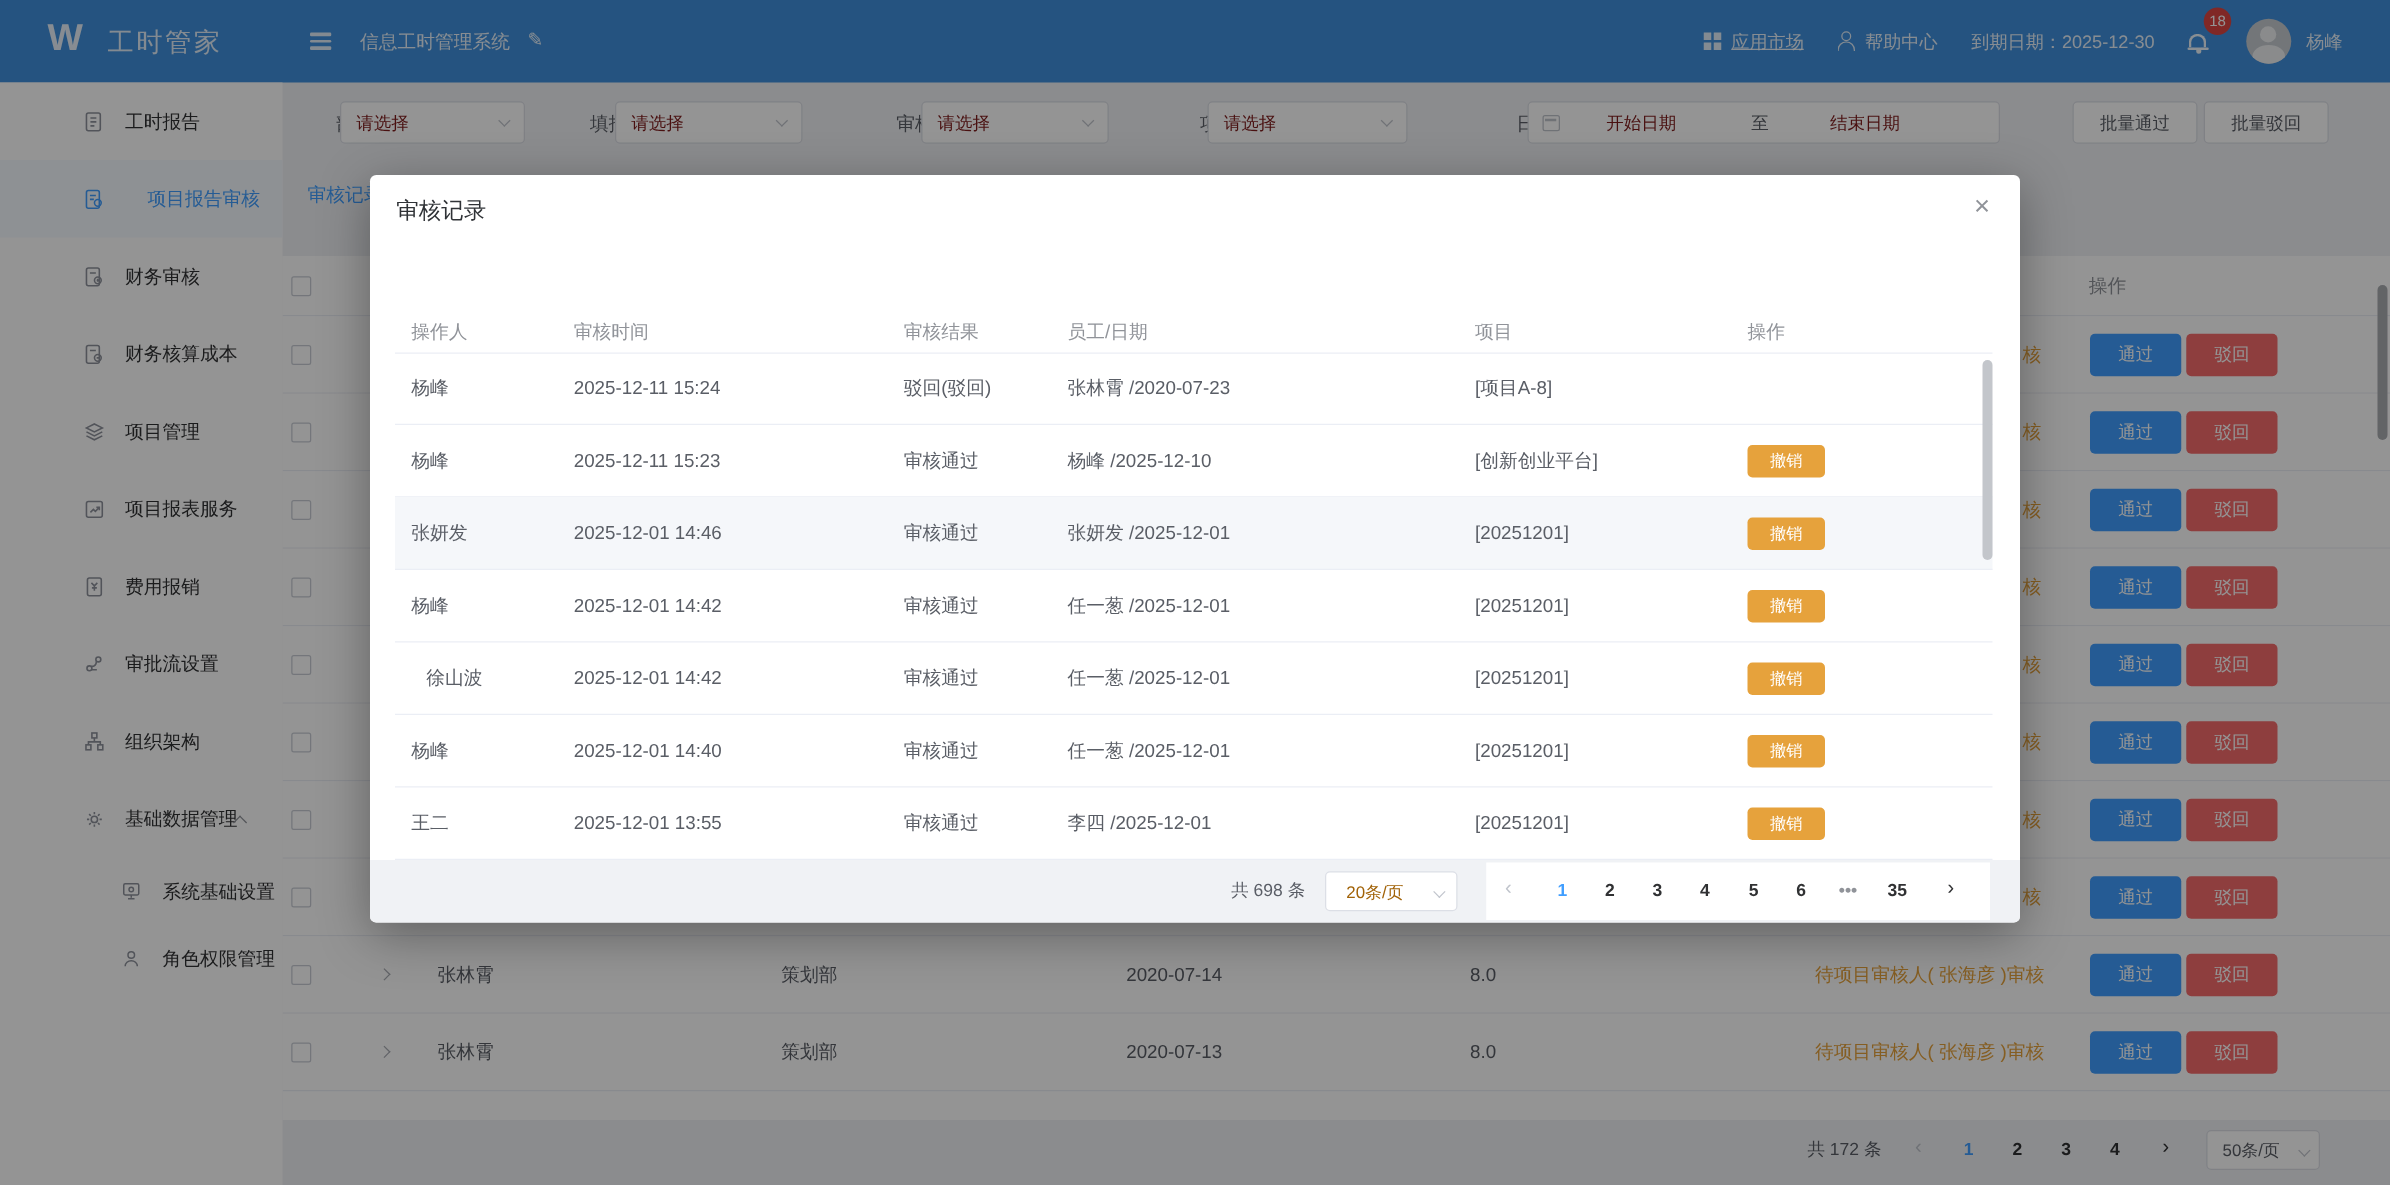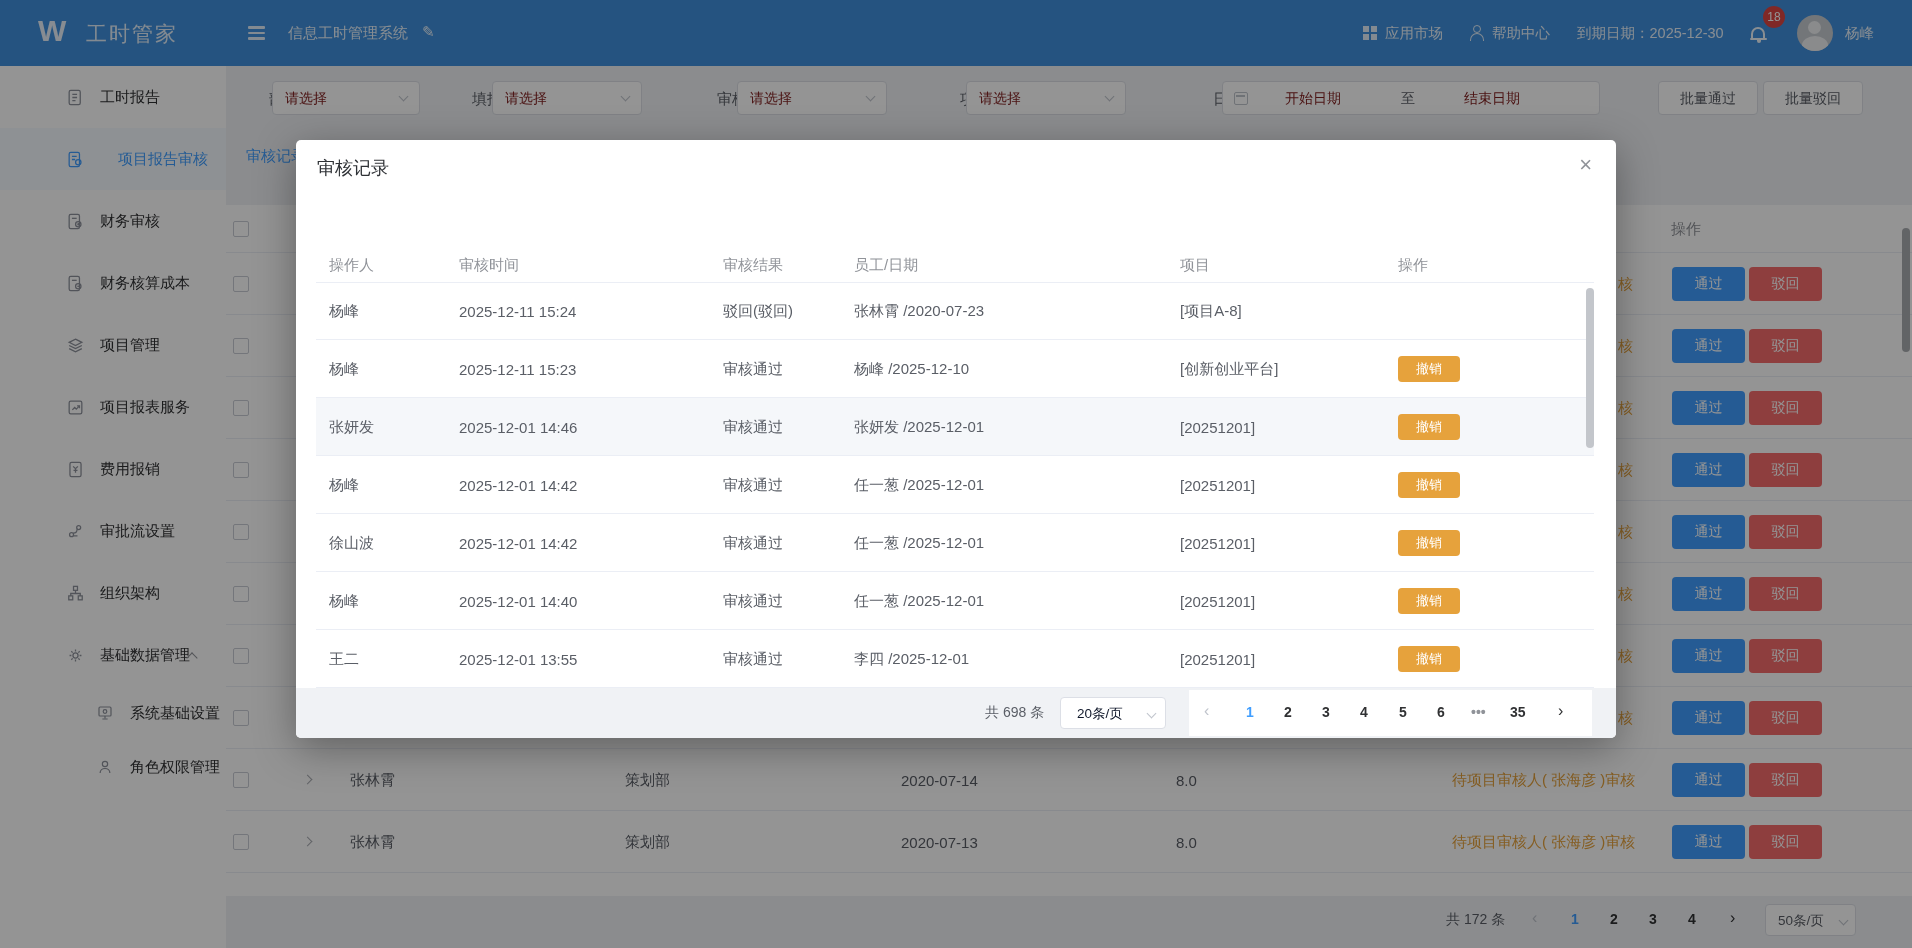--- a/index.html
+++ b/index.html
@@ -75,21 +75,21 @@
   .m-headline { position:absolute; left:20px; top:142px; width:1278px; height:1px; background:#ebeef5; }
   .m-rows { position:absolute; left:20px; top:142px; width:1278px; }
   .mrow { position:relative; height:58px; border-bottom:1px solid #ebeef5; }
   .mrow.hl { background:#f5f7fa; }
   .mrow .mcell { position:absolute; top:50%; transform:translateY(-50%); color:#5a5e66; font-size:15px; white-space:nowrap; }
   .mrow .btn { position:absolute; top:16px; width:62px; height:26px; font-size:13px; }
   .m-scroll { position:absolute; left:1290px; top:148px; width:8px; height:160px; background:#c3c6cb; border-radius:4px; }
   .m-footer { position:absolute; left:0; bottom:0; width:1320px; height:50px; background:#f0f2f5; border-radius:0 0 5px 5px; }
   .m-total { position:absolute; left:689px; top:16px; color:#5a5e66; font-size:14px; white-space:nowrap; }
   .m-size { position:absolute; left:764px; top:9px; width:106px; height:32px; background:#fff; border:1px solid #dcdfe6; border-radius:4px; }
-  .m-size .ph { position:absolute; left:16px; top:7px; color:#0f172a; font-size:13.5px; }
+  .m-size .ph { position:absolute; left:16px; top:7px; color:#a16207; font-size:13.5px; }
   .m-pager { position:absolute; left:893px; top:2px; width:403px; height:46px; background:#fff; }
   .m-pager .pg-num, .m-pager .pg-arr { top:14px; }
   .sizebox { position:absolute; background:#fff; border:1px solid #dcdfe6; border-radius:4px; }
   .sizebox .ph { position:absolute; left:12px; top:7px; color:#5a5e66; font-size:13.5px; }
 
   .pagescroll { position:absolute; right:2px; top:228px; width:8px; height:124px; background:#a9acb0; border-radius:4px; z-index:2; }
   .tab-txt { position:absolute; left:246px; top:147px; color:#409eff; font-size:15px; z-index:1; }
 </style>
 </head>
 <body>
@@ -106,21 +106,21 @@
       </span>
     <span class="abs nav-item txt" style="left:288px;top:24px;font-size:15px;">信息工时管理系统</span>
     <span class="abs nav-item" style="left:422px;top:23px;font-size:15px;">✎</span>
 
     <span class="abs grid-ic" style="left:1363px;top:26px;">
         <i></i>
         <i></i>
         <i></i>
         <i></i>
       </span>
-    <span class="abs nav-item txt" style="left:1385px;top:24px;">应用市场</span>
+    <span class="abs nav-item txt" style="left:1385px;top:24px;text-decoration:underline;">应用市场</span>
     <span class="abs person-ic" style="left:1470px;top:25px;"><i></i><b></b></span>
     <span class="abs nav-item txt" style="left:1492px;top:24px;">帮助中心</span>
     <span class="abs nav-item txt" style="left:1577px;top:24px;">到期日期：2025-12-30</span>
     <span class="abs bell" style="left:1750px;top:26px;"><i></i><b></b><u></u></span>
     <span class="badge" style="left:1763px;top:6px;">18</span>
     <span class="avatar" style="left:1797px;top:15px;">
         <i></i>
         <b></b>
       </span>
     <span class="abs nav-item txt" style="left:1845px;top:24px;">杨峰</span>
@@ -391,21 +391,21 @@
       </div>
       <div class="mrow">
         <span class="mcell" style="left:13px;">杨峰</span>
         <span class="mcell" style="left:143px;">2025-12-01 14:42</span>
         <span class="mcell" style="left:407px;">审核通过</span>
         <span class="mcell" style="left:538px;">任一葱 /2025-12-01</span>
         <span class="mcell" style="left:864px;">[20251201]</span>
         <button class="btn warn" style="left:1082px;">撤销</button>
       </div>
       <div class="mrow">
-        <span class="mcell" style="left:13px;">徐山波</span>
+        <span class="mcell" style="left:25px;">徐山波</span>
         <span class="mcell" style="left:143px;">2025-12-01 14:42</span>
         <span class="mcell" style="left:407px;">审核通过</span>
         <span class="mcell" style="left:538px;">任一葱 /2025-12-01</span>
         <span class="mcell" style="left:864px;">[20251201]</span>
         <button class="btn warn" style="left:1082px;">撤销</button>
       </div>
       <div class="mrow">
         <span class="mcell" style="left:13px;">杨峰</span>
         <span class="mcell" style="left:143px;">2025-12-01 14:40</span>
         <span class="mcell" style="left:407px;">审核通过</span>

